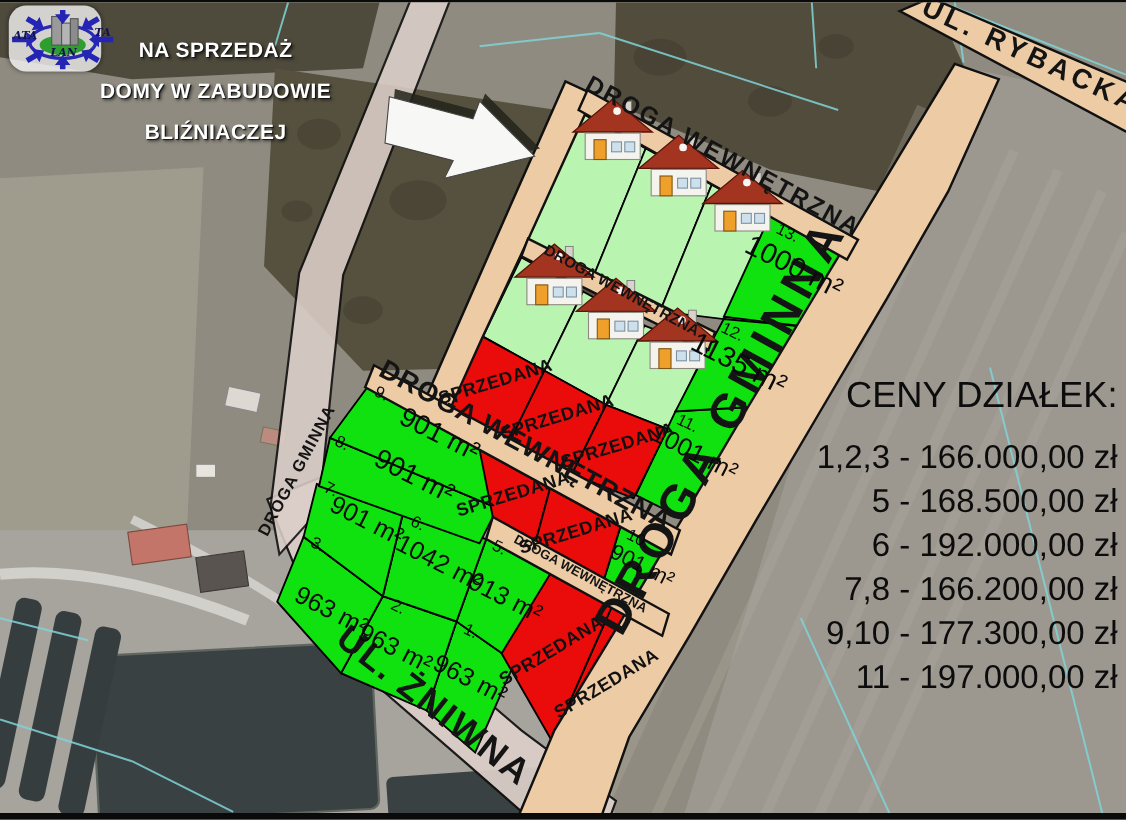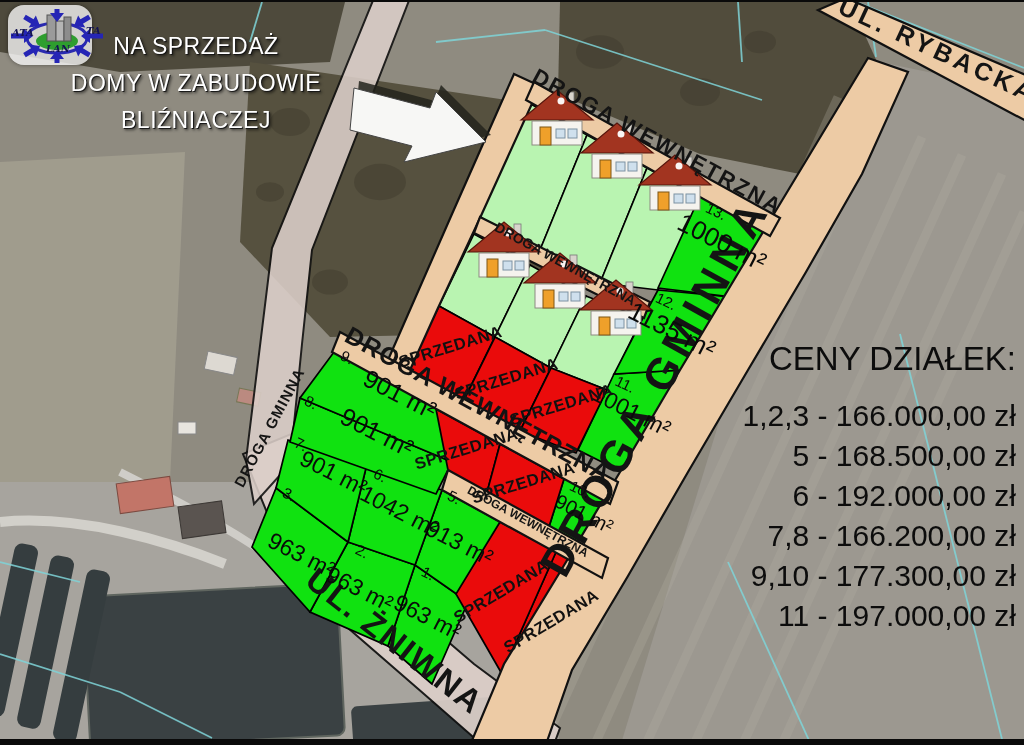--- a/index.html
+++ b/index.html
@@ -3,22 +3,22 @@
 <meta charset="utf-8">
 <style>
   html,body{margin:0;padding:0;background:#555;}
   #stage{position:relative;width:1024px;height:745px;overflow:hidden;background:#8f8b80;
          border-top:2px solid #0a0a0a;border-bottom:6px solid #0a0a0a;box-sizing:border-box;
          font-family:"Liberation Sans", sans-serif;}
   #map{position:absolute;left:0;top:0;}
   #logo{position:absolute;left:8px;top:3px;width:84px;height:60px;background:rgba(248,248,248,.78);
         border-radius:16px;box-shadow:0 0 4px rgba(0,0,0,.4);}
   #ad{position:absolute;left:28px;top:26px;width:336px;text-align:center;color:#fff;
-      font-size:23px;line-height:37px;letter-spacing:.5px;
-      text-shadow:1px 1px 0 rgba(20,20,20,.9),2px 2px 3px rgba(0,0,0,.7);}
+      font-size:19px;line-height:37px;letter-spacing:.5px;
+      text-shadow:1px 1px 0 rgba(20,20,20,.9),2px 2px 3px rgba(0,0,0,.7);font-weight:bold;}
   #prices{position:absolute;right:8px;top:336px;text-align:right;color:#0c0c0c;}
   #price-title{font-size:33px;line-height:42px;margin-bottom:16px;}
   .price-line{font-size:30px;line-height:40px;white-space:nowrap;}
   .logo-word{position:absolute;color:#141452;font-family:"DejaVu Serif",serif;
              font-style:italic;font-size:10px;font-weight:700;}
 </style>
 </head>
 <body>
 
 <div id="stage">

